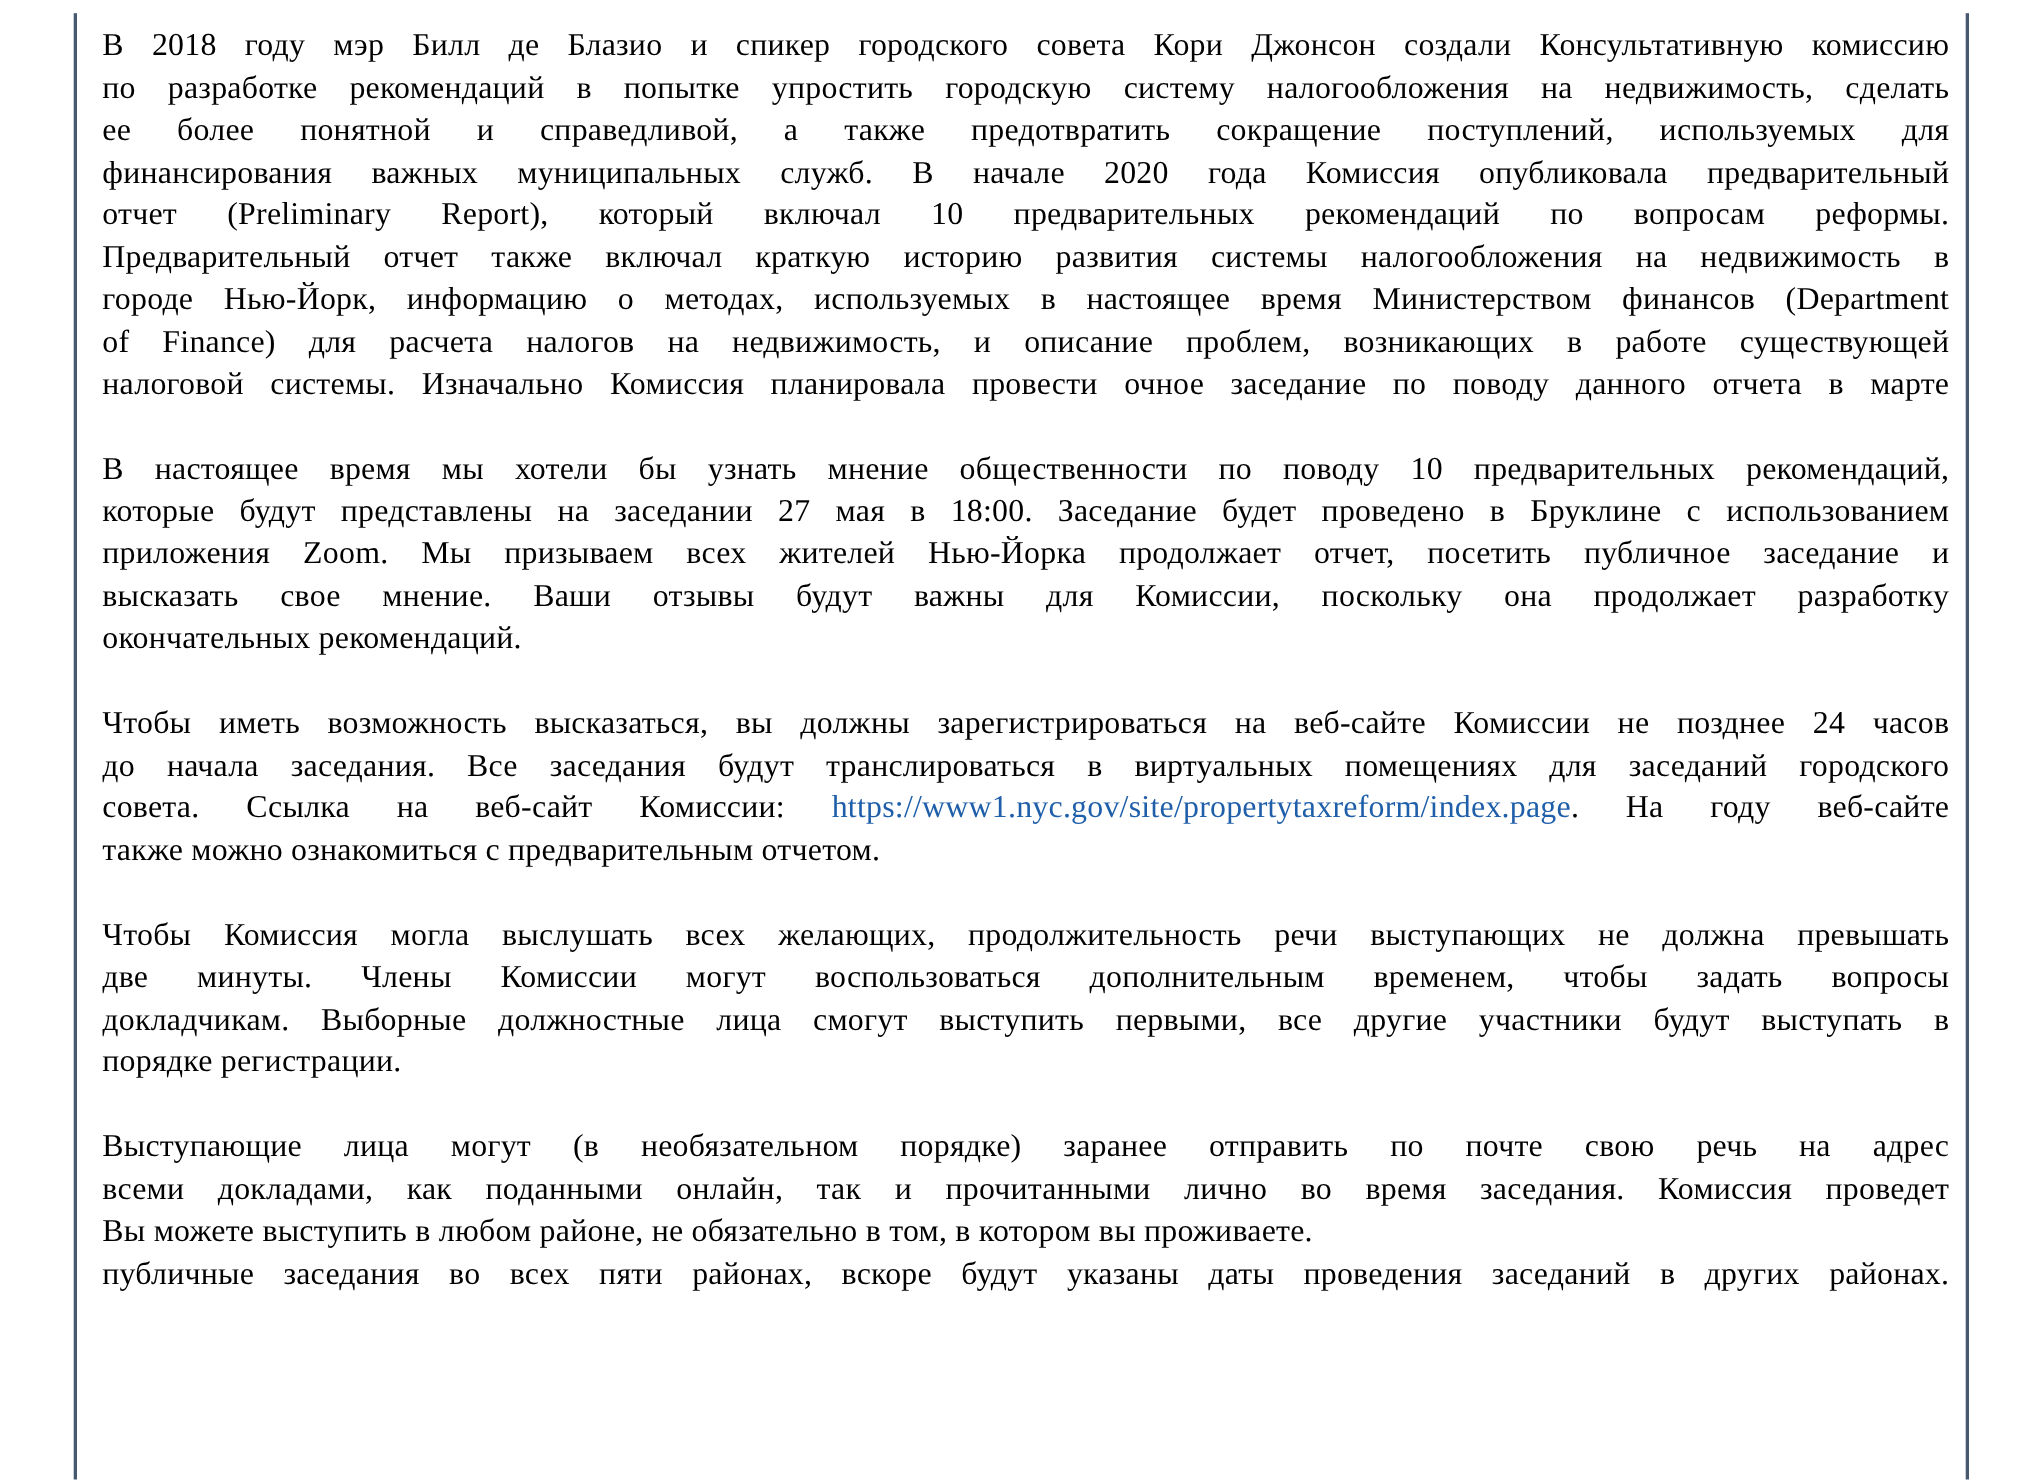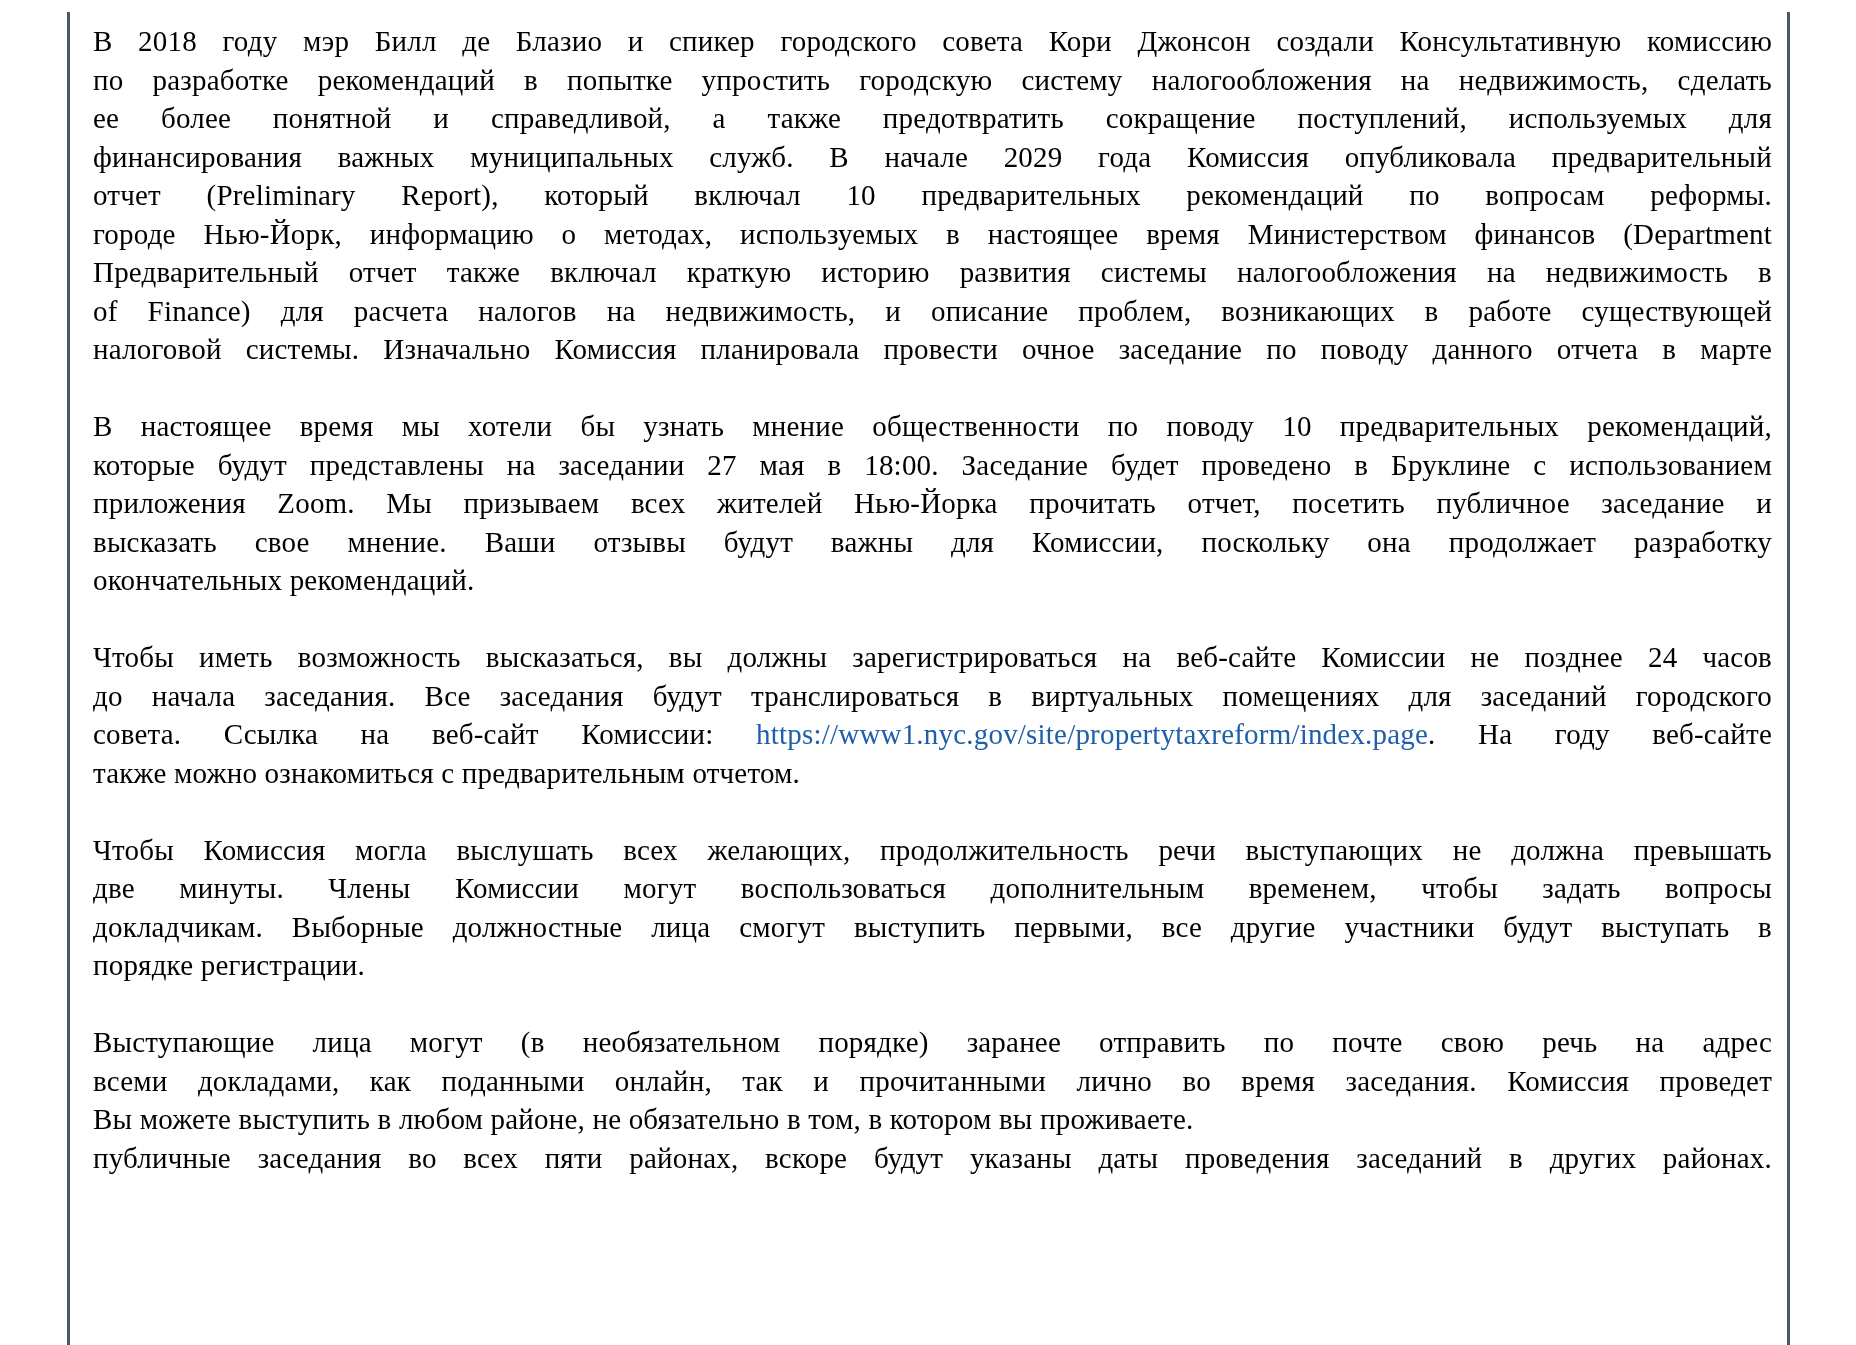--- a/index.html
+++ b/index.html
@@ -42,31 +42,31 @@
 </style>
 </head>
 <body>
 
 <div class="content-box">
   <div id="paragraphs">
       <div class="paragraph">
         <div class="line"><span>В 2018 году мэр Билл де Блазио и спикер городского совета Кори Джонсон создали Консультативную комиссию</span></div>
         <div class="line"><span>по разработке рекомендаций в попытке упростить городскую систему налогообложения на недвижимость, сделать</span></div>
         <div class="line"><span>ее более понятной и справедливой, а также предотвратить сокращение поступлений, используемых для</span></div>
-        <div class="line"><span>финансирования важных муниципальных служб. В начале 2029 года Комиссия опубликовала предварительный</span></div>
+        <div class="line"><span>финансирования важных муниципальных служб. В начале 2020 года Комиссия опубликовала предварительный</span></div>
         <div class="line"><span>отчет (Preliminary Report), который включал 10 предварительных рекомендаций по вопросам реформы.</span></div>
+        <div class="line"><span>Предварительный отчет также включал краткую историю развития системы налогообложения на недвижимость в</span></div>
         <div class="line"><span>городе Нью-Йорк, информацию о методах, используемых в настоящее время Министерством финансов (Department</span></div>
-        <div class="line"><span>Предварительный отчет также включал краткую историю развития системы налогообложения на недвижимость в</span></div>
         <div class="line"><span>of Finance) для расчета налогов на недвижимость, и описание проблем, возникающих в работе существующей</span></div>
         <div class="line"><span>налоговой системы. Изначально Комиссия планировала провести очное заседание по поводу данного отчета в марте</span></div>
       </div>
       <div class="paragraph">
         <div class="line"><span>В настоящее время мы хотели бы узнать мнение общественности по поводу 10 предварительных рекомендаций,</span></div>
         <div class="line"><span>которые будут представлены на заседании 27 мая в 18:00. Заседание будет проведено в Бруклине с использованием</span></div>
-        <div class="line"><span>приложения Zoom. Мы призываем всех жителей Нью-Йорка прочитать отчет, посетить публичное заседание и</span></div>
+        <div class="line"><span>приложения Zoom. Мы призываем всех жителей Нью-Йорка продолжает отчет, посетить публичное заседание и</span></div>
         <div class="line"><span>высказать свое мнение. Ваши отзывы будут важны для Комиссии, поскольку она продолжает разработку</span></div>
         <div class="line last"><span>окончательных рекомендаций.</span></div>
       </div>
       <div class="paragraph">
         <div class="line"><span>Чтобы иметь возможность высказаться, вы должны зарегистрироваться на веб-сайте Комиссии не позднее 24 часов</span></div>
         <div class="line"><span>до начала заседания. Все заседания будут транслироваться в виртуальных помещениях для заседаний городского</span></div>
         <div class="line"><span>совета. Ссылка на веб-сайт Комиссии: </span><span class="link">https://www1.nyc.gov/site/propertytaxreform/index.page</span><span>. На году веб-сайте</span></div>
         <div class="line last"><span>также можно ознакомиться с предварительным отчетом.</span></div>
       </div>
       <div class="paragraph">

